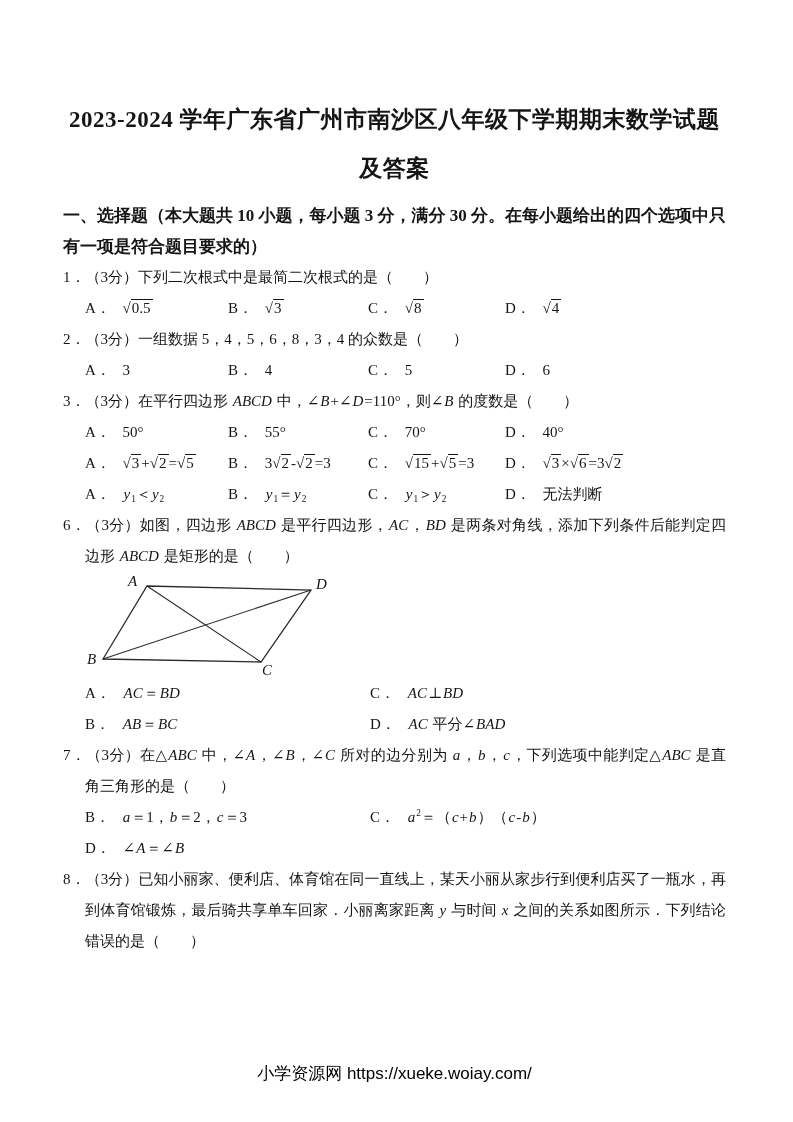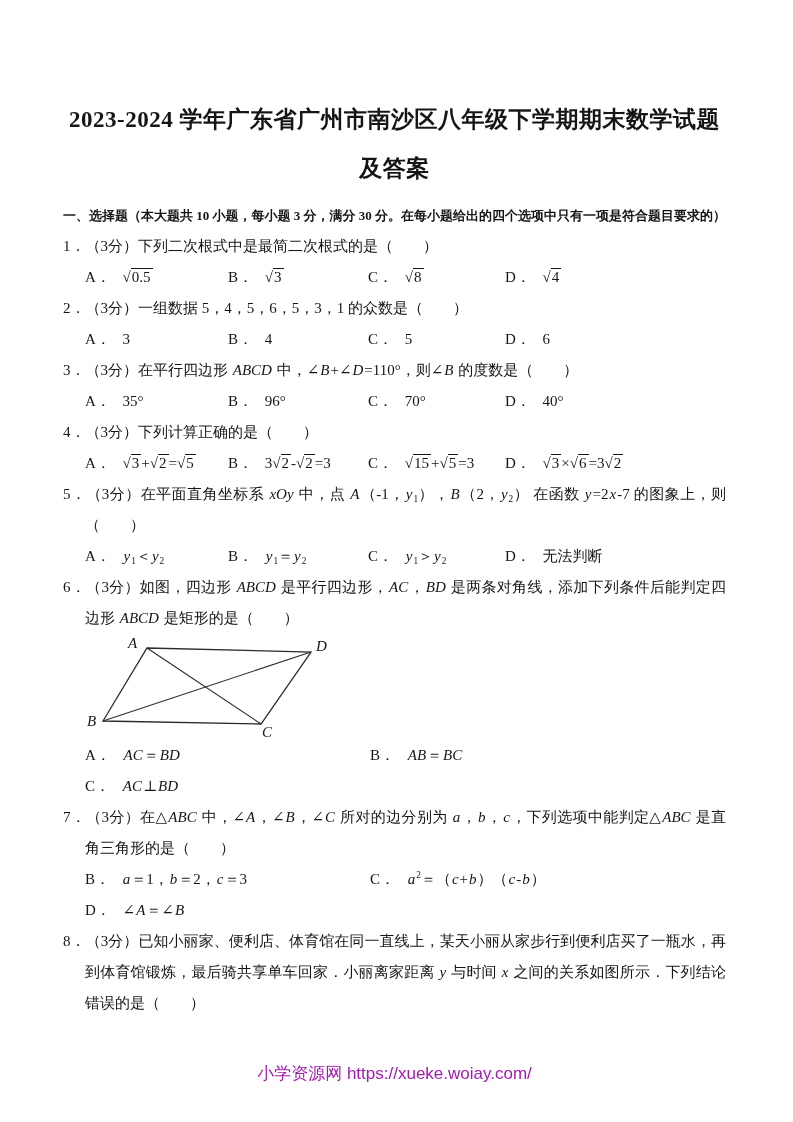--- a/index.html
+++ b/index.html
@@ -6,41 +6,41 @@
   .page {
     position:relative; width:789px; height:1122px; background:#fff;
     font-family:"Liberation Serif","DejaVu Serif",serif;
     color:#151515; font-size:15px; overflow:hidden;
   }
   .content { padding:95px 63px 0 63px; }
   .title {
     font-size:23px; font-weight:700; text-align:center;
     line-height:49px; margin:0 0 7px 0; letter-spacing:0.5px;
   }
-  .section-heading { font-size:13px; font-weight:700; line-height:31px; margin:0; text-align:justify; }
+  .section-heading { font-size:17px; font-weight:700; line-height:31px; margin:0; text-align:justify; }
   .question { margin:0; }
   .stem { line-height:31px; padding-left:22px; text-indent:-22px; text-align:justify; }
   .options { padding-left:22px; line-height:31px; }
   .options.four { display:grid; grid-template-columns:143px 140px 137px 1fr; }
   .options.two  { display:grid; grid-template-columns:285px 1fr; }
   .option { white-space:nowrap; }
   .opt-label { margin-right:8px; }
   i { padding:0 1px; }
   sub, sup { font-size:0.62em; line-height:0; }
   sub { vertical-align:-0.3em; }
   sup { vertical-align:0.6em; }
   .sq { white-space:nowrap; }
   .sq::before { content:"√"; }
   .rad { border-top:1px solid currentColor; padding:0 2px 0 1px; }
   .figure { position:relative; width:250px; height:104px; margin:2px 0 0 22px; }
   .flabel { position:absolute; font-style:italic; font-size:15px; line-height:1; }
   .footer {
     position:absolute; left:0; right:0; top:1062px; text-align:center;
     font-family:"Liberation Sans","DejaVu Sans",sans-serif;
-    font-size:17px; color:#a21caf;
+    font-size:17px; color:#000000;
   }
 </style>
 </head>
 <body>
 
 <div class="page">
   <div class="content">
     <h1 class="title">2023-2024 学年广东省广州市南沙区八年级下学期期末数学试题及答案</h1>
     <h2 class="section-heading">一、选择题（本大题共 10 小题，每小题 3 分，满分 30 分。在每小题给出的四个选项中只有一项是符合题目要求的）</h2>
     <div id="questions">
@@ -63,21 +63,21 @@
   </div>
 
   <div class="option">
     <span class="opt-label">D．</span>
     <span class="opt-text"><span class="sq"><span class="rad">4</span></span></span>
   </div>
 </div>
   </div>
 
   <div class="question">
-    <div class="stem">2．（3分）一组数据 5，4，5，6，5，3，1 的众数是（　　）</div>
+    <div class="stem">2．（3分）一组数据 5，4，5，6，8，3，4 的众数是（　　）</div>
     <div class="options four">
   <div class="option">
     <span class="opt-label">A．</span>
     <span class="opt-text">3</span>
   </div>
 
   <div class="option">
     <span class="opt-label">B．</span>
     <span class="opt-text">4</span>
   </div>
@@ -92,42 +92,41 @@
     <span class="opt-text">6</span>
   </div>
 </div>
   </div>
 
   <div class="question">
     <div class="stem">3．（3分）在平行四边形 <i>ABCD</i> 中，∠<i>B</i>+∠<i>D</i>=110°，则∠<i>B</i> 的度数是（　　）</div>
     <div class="options four">
   <div class="option">
     <span class="opt-label">A．</span>
-    <span class="opt-text">35°</span>
-  </div>
-
-  <div class="option">
-    <span class="opt-label">B．</span>
-    <span class="opt-text">96°</span>
+    <span class="opt-text">50°</span>
+  </div>
+
+  <div class="option">
+    <span class="opt-label">B．</span>
+    <span class="opt-text">55°</span>
   </div>
 
   <div class="option">
     <span class="opt-label">C．</span>
     <span class="opt-text">70°</span>
   </div>
 
   <div class="option">
     <span class="opt-label">D．</span>
     <span class="opt-text">40°</span>
   </div>
 </div>
   </div>
 
   <div class="question">
-    <div class="stem">4．（3分）下列计算正确的是（　　）</div>
     <div class="options four">
   <div class="option">
     <span class="opt-label">A．</span>
     <span class="opt-text"><span class="sq"><span class="rad">3</span></span>+<span class="sq"><span class="rad">2</span></span>=<span class="sq"><span class="rad">5</span></span></span>
   </div>
 
   <div class="option">
     <span class="opt-label">B．</span>
     <span class="opt-text">3<span class="sq"><span class="rad">2</span></span>-<span class="sq"><span class="rad">2</span></span>=3</span>
   </div>
@@ -138,21 +137,20 @@
   </div>
 
   <div class="option">
     <span class="opt-label">D．</span>
     <span class="opt-text"><span class="sq"><span class="rad">3</span></span>×<span class="sq"><span class="rad">6</span></span>=3<span class="sq"><span class="rad">2</span></span></span>
   </div>
 </div>
   </div>
 
   <div class="question">
-    <div class="stem">5．（3分）在平面直角坐标系 <i>xOy</i> 中，点 <i>A</i>（-1，<i>y</i><sub>1</sub>），<i>B</i>（2，<i>y</i><sub>2</sub>） 在函数 <i>y</i>=2<i>x</i>-7 的图象上，则（　　）</div>
     <div class="options four">
   <div class="option">
     <span class="opt-label">A．</span>
     <span class="opt-text"><i>y</i><sub>1</sub>＜<i>y</i><sub>2</sub></span>
   </div>
 
   <div class="option">
     <span class="opt-label">B．</span>
     <span class="opt-text"><i>y</i><sub>1</sub>＝<i>y</i><sub>2</sub></span>
   </div>
@@ -183,29 +181,33 @@
     <i class="flabel" style="left:1px; top:78px;">B</i>
     <i class="flabel" style="left:176px; top:89px;">C</i>
   </div>
 <div class="options two">
   <div class="option">
     <span class="opt-label">A．</span>
     <span class="opt-text"><i>AC</i>＝<i>BD</i></span>
   </div>
 
   <div class="option">
+    <span class="opt-label">C．</span>
+    <span class="opt-text"><i>AC</i>⊥<i>BD</i></span>
+  </div>
+
+  <div class="option">
     <span class="opt-label">B．</span>
     <span class="opt-text"><i>AB</i>＝<i>BC</i></span>
   </div>
 
   <div class="option">
-    <span class="opt-label">C．</span>
-    <span class="opt-text"><i>AC</i>⊥<i>BD</i></span>
-  </div>
-
+    <span class="opt-label">D．</span>
+    <span class="opt-text"><i>AC</i> 平分∠<i>BAD</i></span>
+  </div>
 </div>
   </div>
 
   <div class="question">
     <div class="stem">7．（3分）在△<i>ABC</i> 中，∠<i>A</i>，∠<i>B</i>，∠<i>C</i> 所对的边分别为 <i>a</i>，<i>b</i>，<i>c</i>，下列选项中能判定△<i>ABC</i> 是直角三角形的是（　　）</div>
     <div class="options two">
 
   <div class="option">
     <span class="opt-label">B．</span>
     <span class="opt-text"><i>a</i>＝1，<i>b</i>＝2，<i>c</i>＝3</span>

